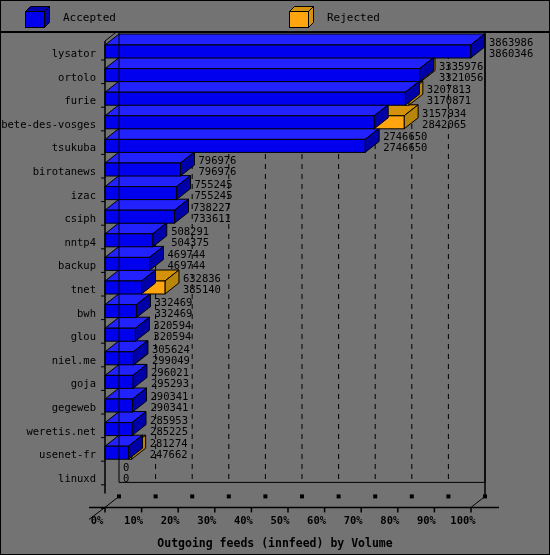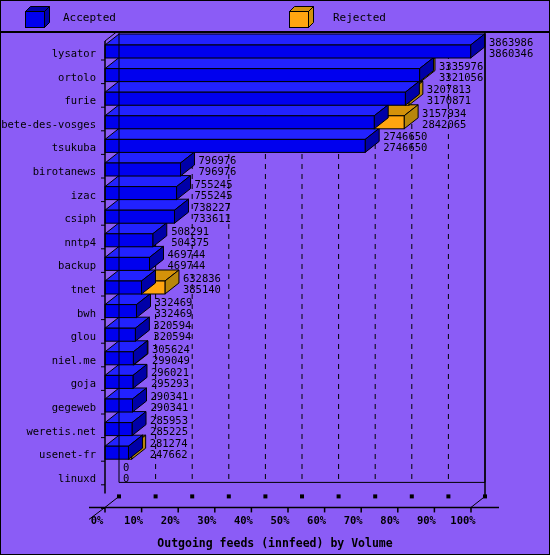--- a/index.html
+++ b/index.html
@@ -7,21 +7,21 @@
     padding: 0;
     background: #ffffff;
   }
   body {
     font-family: "DejaVu Sans Mono", "Liberation Mono", monospace;
   }
   #chart-root {
     position: relative;
     width: 550px;
     height: 555px;
-    background: #8b5cf6;
+    background: #737373;
     border: 1px solid #000000;
     box-sizing: border-box;
     overflow: hidden;
   }
 
   
   #legend {
     position: absolute;
     left: 0;
     top: 0;
@@ -31,21 +31,21 @@
     box-sizing: border-box;
   }
   .legend-entry {
     position: absolute;
     top: 0;
     height: 32px;
     display: flex;
     align-items: center;
   }
   .legend-entry.accepted { left: 24px; }
-  .legend-entry.rejected { left: 288px; gap: 6px; }
+  .legend-entry.rejected { left: 288px; }
 
   .legend-cube {
     position: relative;
     width: 26px;
     height: 22px;
     margin-right: 12px;
   }
   .legend-cube svg { position: absolute; left: 0; top: 0; }
 
   .legend-label {

